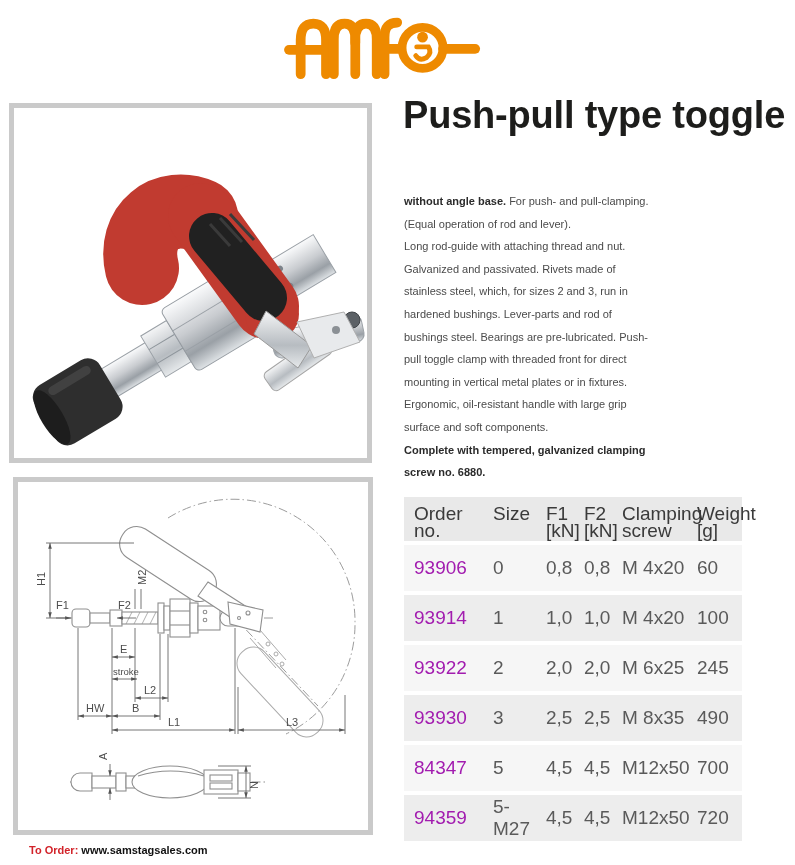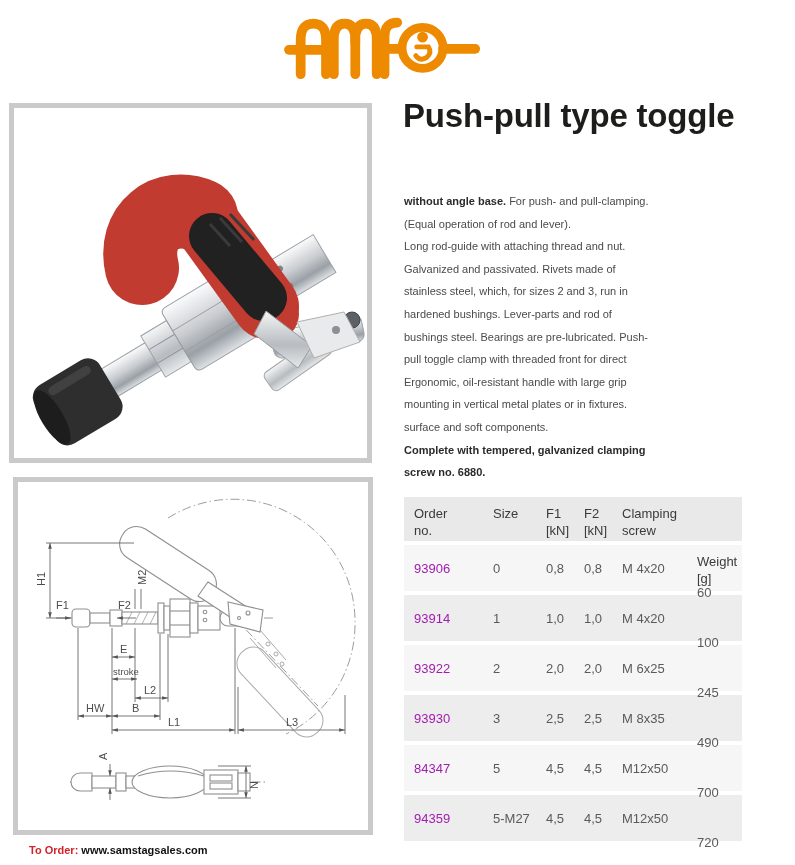--- a/index.html
+++ b/index.html
@@ -6,36 +6,36 @@
   .page{position:relative;width:795px;height:865px;background:#fff;overflow:hidden;
         font-family:"Liberation Sans",sans-serif;}
   
   .logo-wrap{position:absolute;left:283px;top:4px;width:205px;height:78px;}
   
   .photo-frame{position:absolute;left:9px;top:103px;width:363px;height:360px;
                border:5px solid #CACACA;box-sizing:border-box;background:#fff;}
   .drawing-frame{position:absolute;left:13px;top:477px;width:360px;height:358px;
                border:5px solid #CACACA;box-sizing:border-box;background:#fff;}
   
-  .title{position:absolute;left:403px;top:97px;width:388px;font-size:33px;line-height:37px;
+  .title{position:absolute;left:403px;top:97px;width:388px;font-size:38px;line-height:37px;
          font-weight:bold;color:#1D1D1B;letter-spacing:-0.2px;}
   .desc{position:absolute;left:404px;top:190px;width:388px;font-size:11px;line-height:22.6px;
         color:#4A4A4A;}
   .desc div{white-space:nowrap;}
   .desc b{color:#2B2B2B;}
   
-  .table{position:absolute;left:404px;top:497px;width:338px;font-size:13px;color:#5A5A5A;}
+  .table{position:absolute;left:404px;top:497px;width:338px;font-size:19px;color:#5A5A5A;}
   .t-row{display:flex;border-bottom:4px solid #fff;box-sizing:border-box;}
   .t-head{background:#E9E9E9;color:#3A3A3A;height:48px;padding-top:8px;line-height:17px;}
   .t-data{height:50px;align-items:center;}
   .t-data:nth-child(odd){background:#F6F6F6;}
   .t-data:nth-child(even){background:#EDEDED;}
   .t-cell{box-sizing:border-box;padding-left:10px;flex:0 0 auto;}
   .c-order{width:79px;}.c-size{width:53px;}.c-f1{width:38px;}
-  .c-f2{width:38px;}.c-screw{width:75px;}.c-weight{width:55px;margin-top:48px;}
+  .c-f2{width:38px;}.c-screw{width:75px;}.c-weight{width:55px;}
   .order-num{color:#a21caf;}
   .hcell span{display:block;}
   
   .footer{position:absolute;left:29px;top:844px;font-size:11px;font-weight:bold;color:#111;}
   .footer .red{color:#D2232A;}
   svg text{font-family:"Liberation Sans",sans-serif;}
 </style>
 </head>
 <body>
 
@@ -119,22 +119,22 @@
 
   <div class="desc">
       <div><b>without angle base.</b> For push- and pull-clamping.</div>
       <div>(Equal operation of rod and lever).</div>
       <div>Long rod-guide with attaching thread and nut.</div>
       <div>Galvanized and passivated. Rivets made of</div>
       <div>stainless steel, which, for sizes 2 and 3, run in</div>
       <div>hardened bushings. Lever-parts and rod of</div>
       <div>bushings steel. Bearings are pre-lubricated. Push-</div>
       <div>pull toggle clamp with threaded front for direct</div>
+      <div>mounting in vertical metal plates or in fixtures.</div>
       <div>Ergonomic, oil-resistant handle with large grip</div>
-      <div>mounting in vertical metal plates or in fixtures.</div>
       <div>surface and soft components.</div>
       <div><b>Complete with tempered, galvanized clamping</b></div>
       <div><b>screw no. 6880.</b></div>
     </div>
 
   <div class="drawing-frame">
     <svg viewBox="0 0 350 348" width="350" height="348">
       <defs>
         <marker id="ar" markerWidth="7" markerHeight="5" refX="6.5" refY="2" orient="auto-start-reverse">
           <path d="M0,0 L6.5,2 L0,4 Z" fill="#555"></path>

